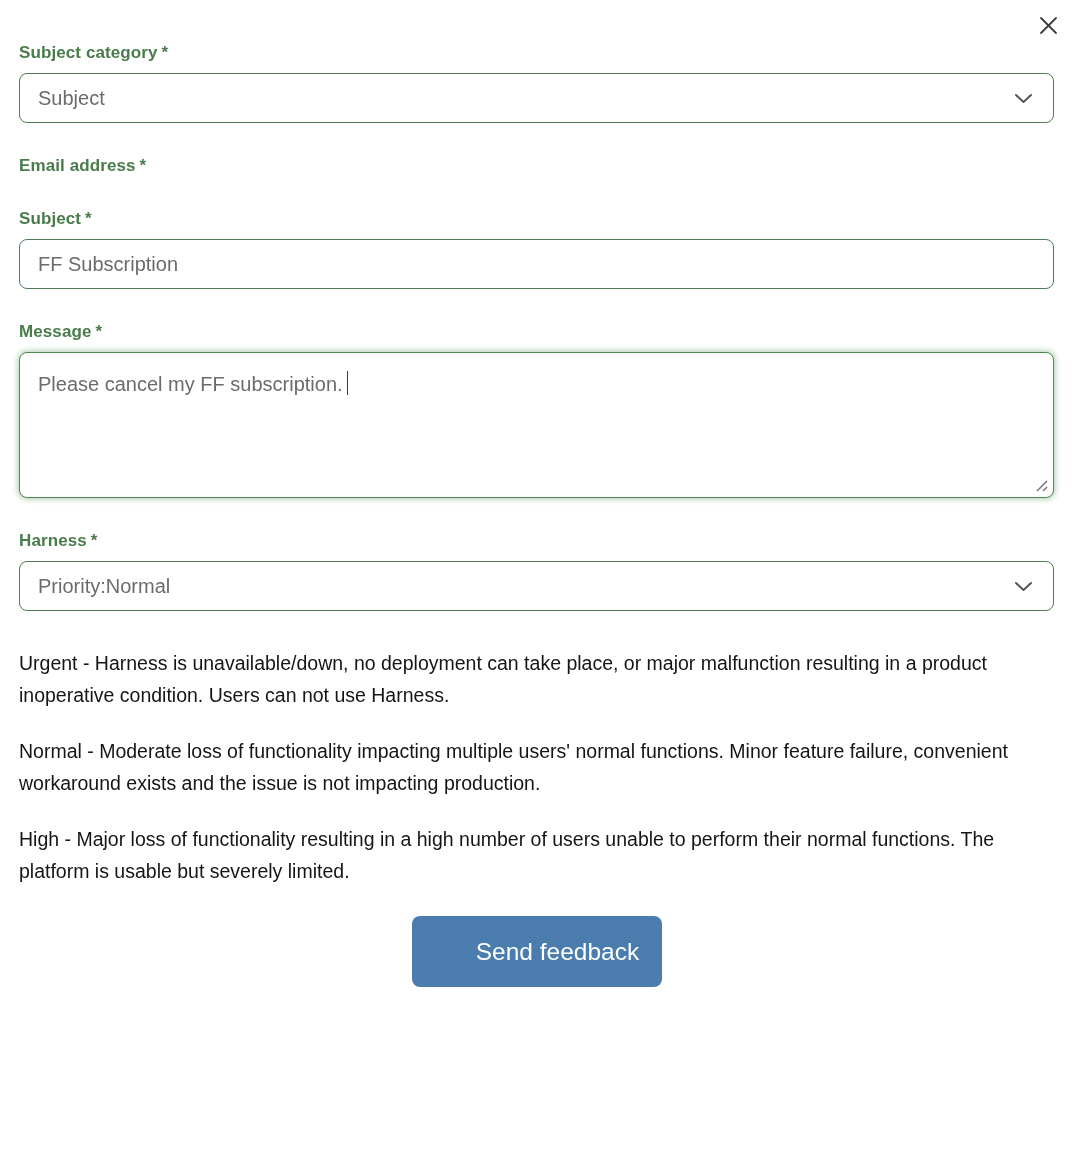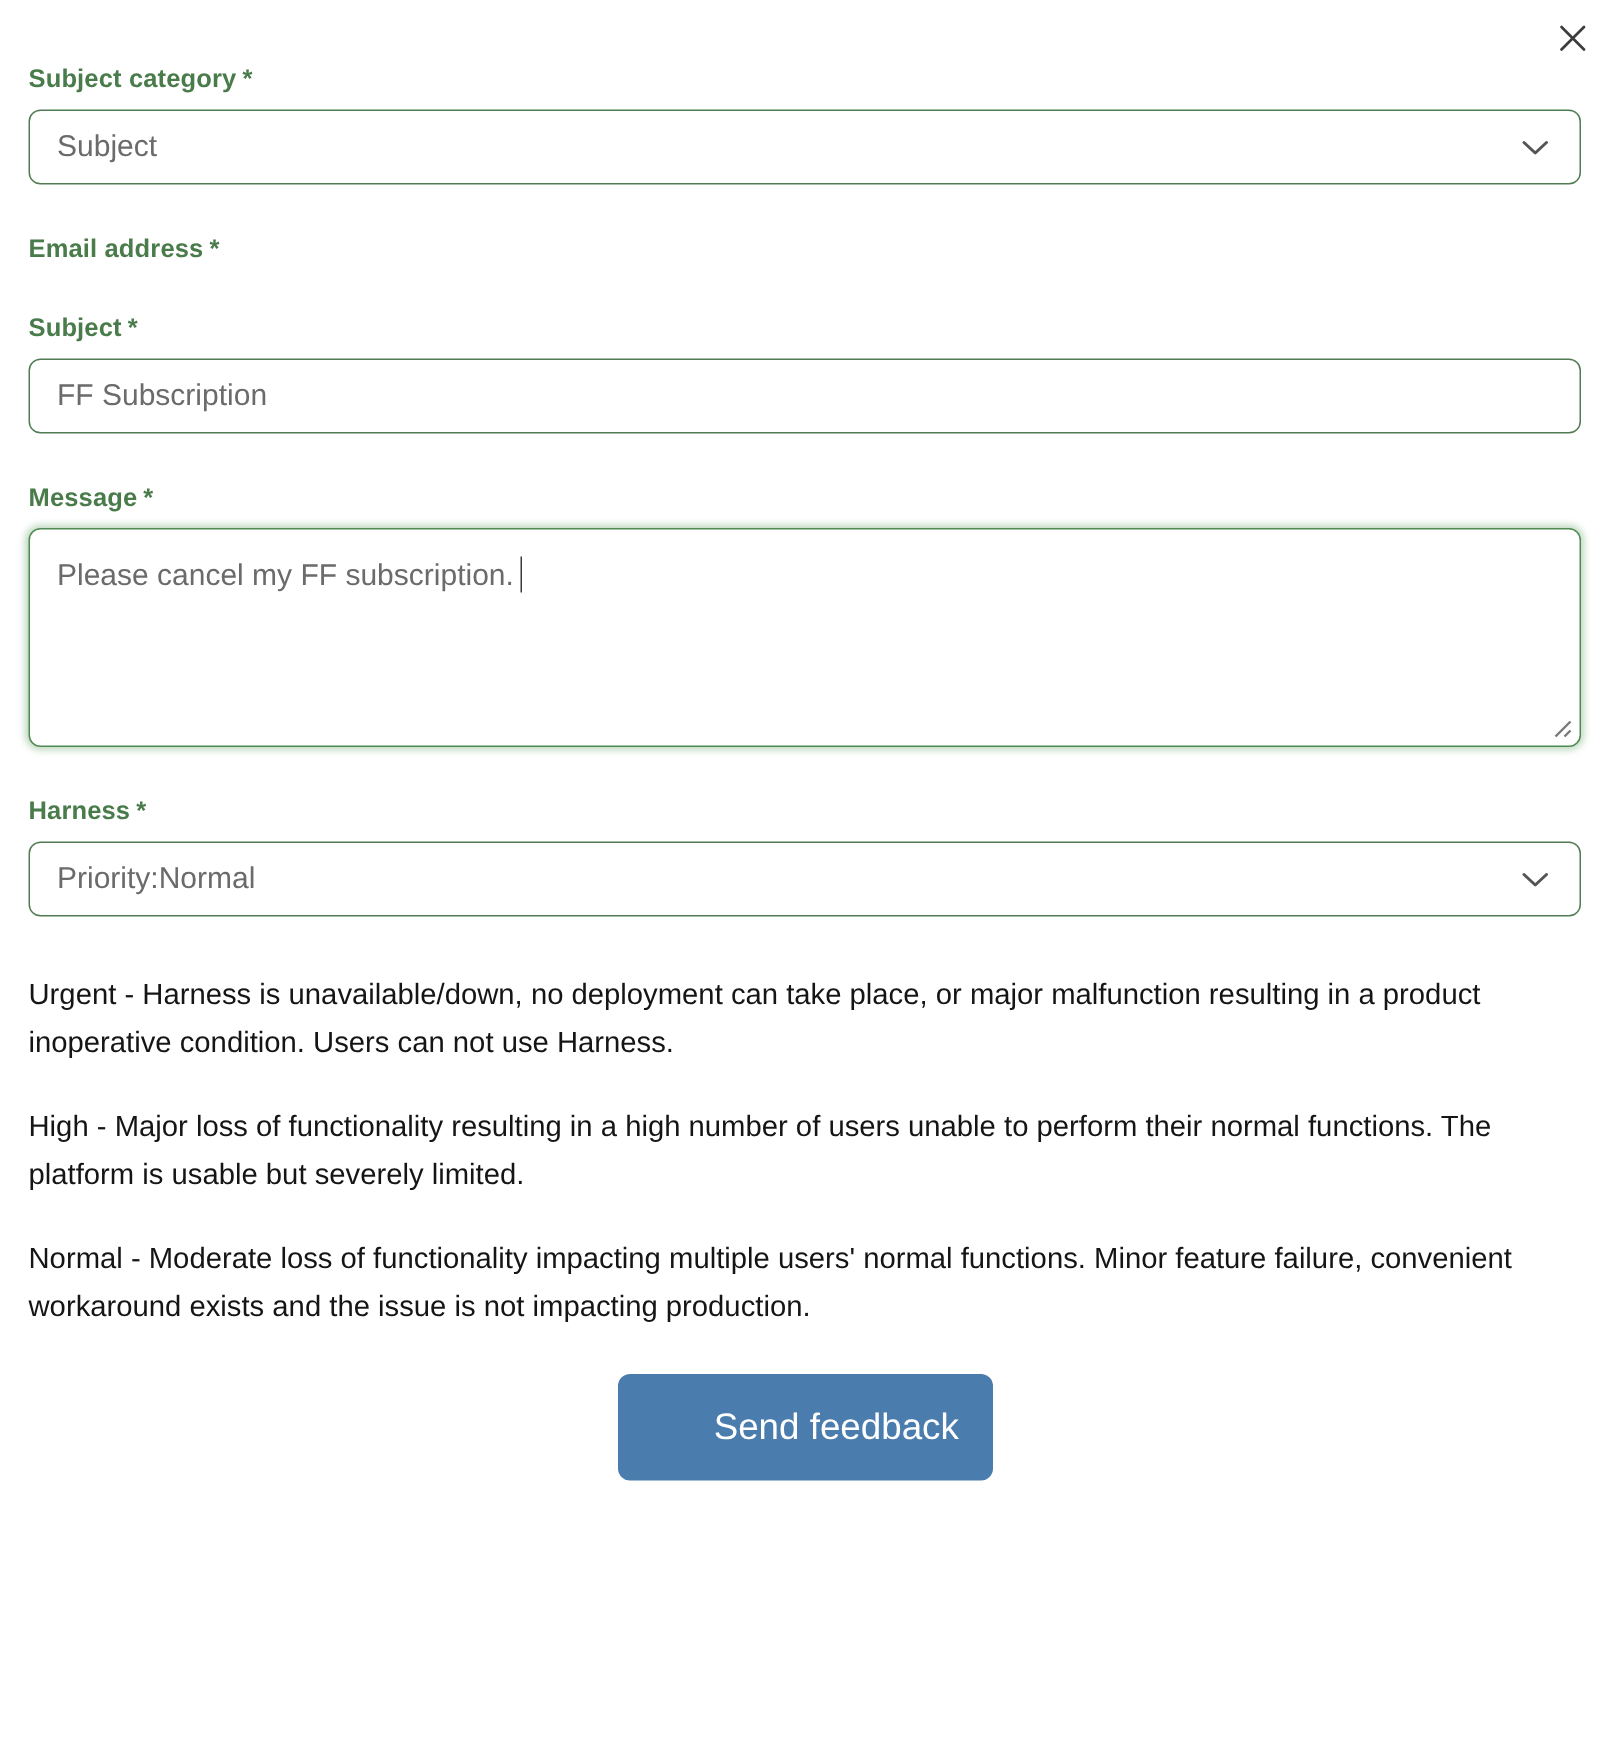--- a/index.html
+++ b/index.html
@@ -159,21 +159,21 @@
   </label>
   <div class="control select-control">
     <span class="select-value">Priority:Normal</span>
     <svg width="19" height="11" viewBox="0 0 19 11">
       <polyline points="2,2 9.5,9 17,2" fill="none" stroke="#555555" stroke-width="2" stroke-linecap="round" stroke-linejoin="round"></polyline>
     </svg>
   </div>
 
   <div class="help-text">
     <p>Urgent - Harness is unavailable/down, no deployment can take place, or major malfunction resulting in a product inoperative condition. Users can not use Harness.</p>
+    <p>Normal - Moderate loss of functionality impacting multiple users' normal functions. Minor feature failure, convenient workaround exists and the issue is not impacting production.</p>
     <p>High - Major loss of functionality resulting in a high number of users unable to perform their normal functions. The platform is usable but severely limited.</p>
-    <p>Normal - Moderate loss of functionality impacting multiple users' normal functions. Minor feature failure, convenient workaround exists and the issue is not impacting production.</p>
   </div>
 
   <div class="submit-row">
     <button class="submit-btn">Send feedback</button>
   </div>
 
 </div>
 
 </body></html>

